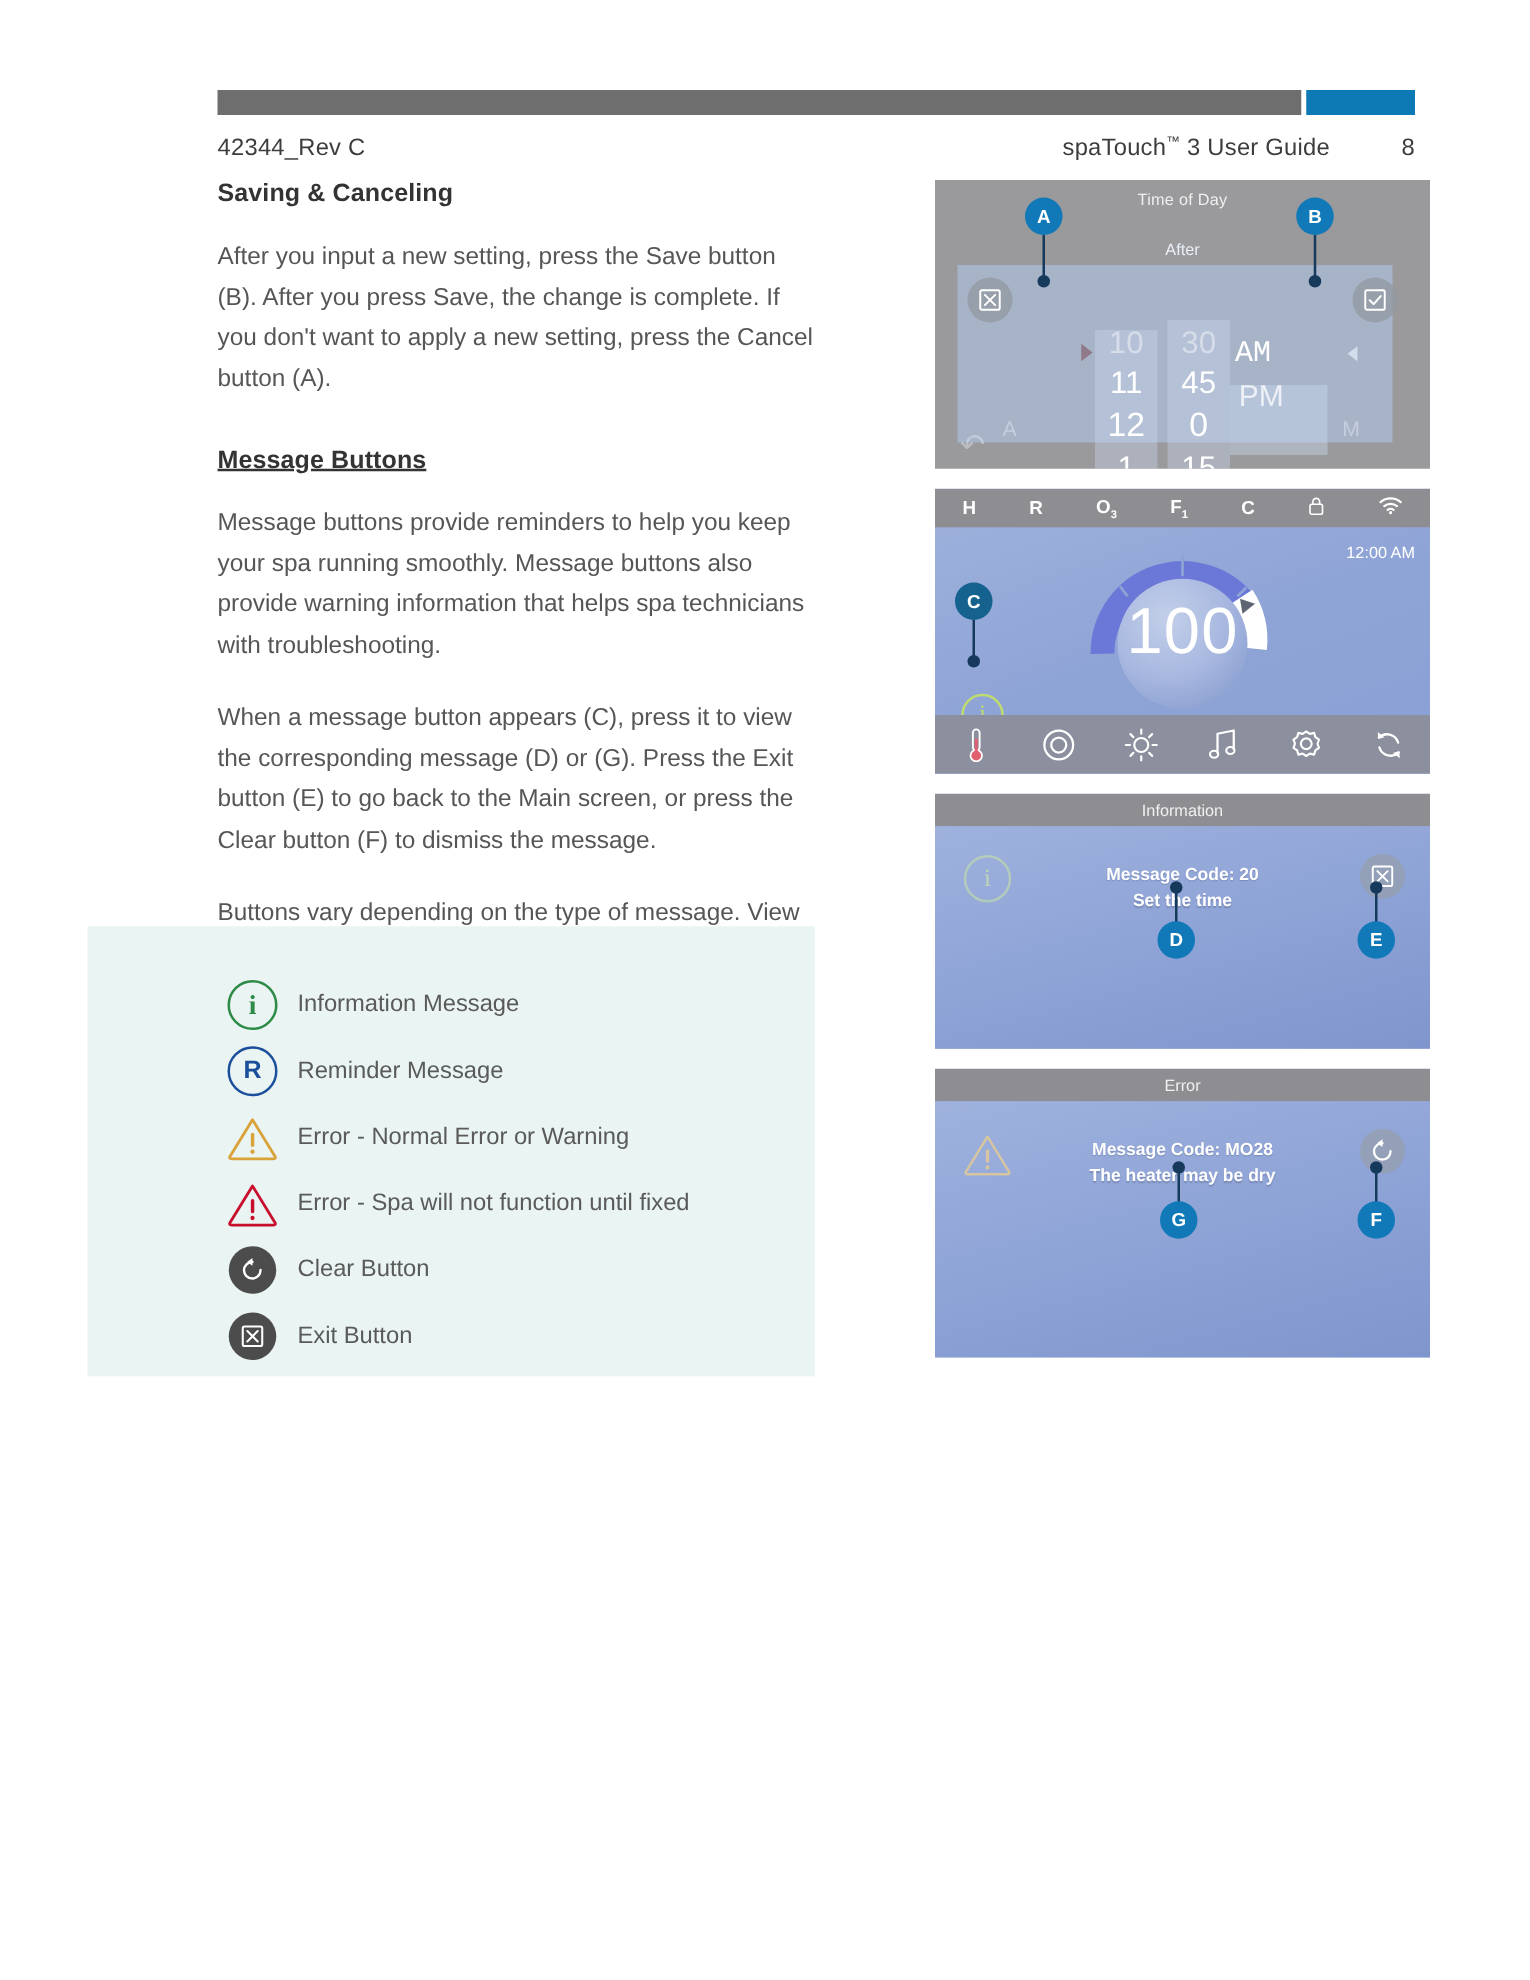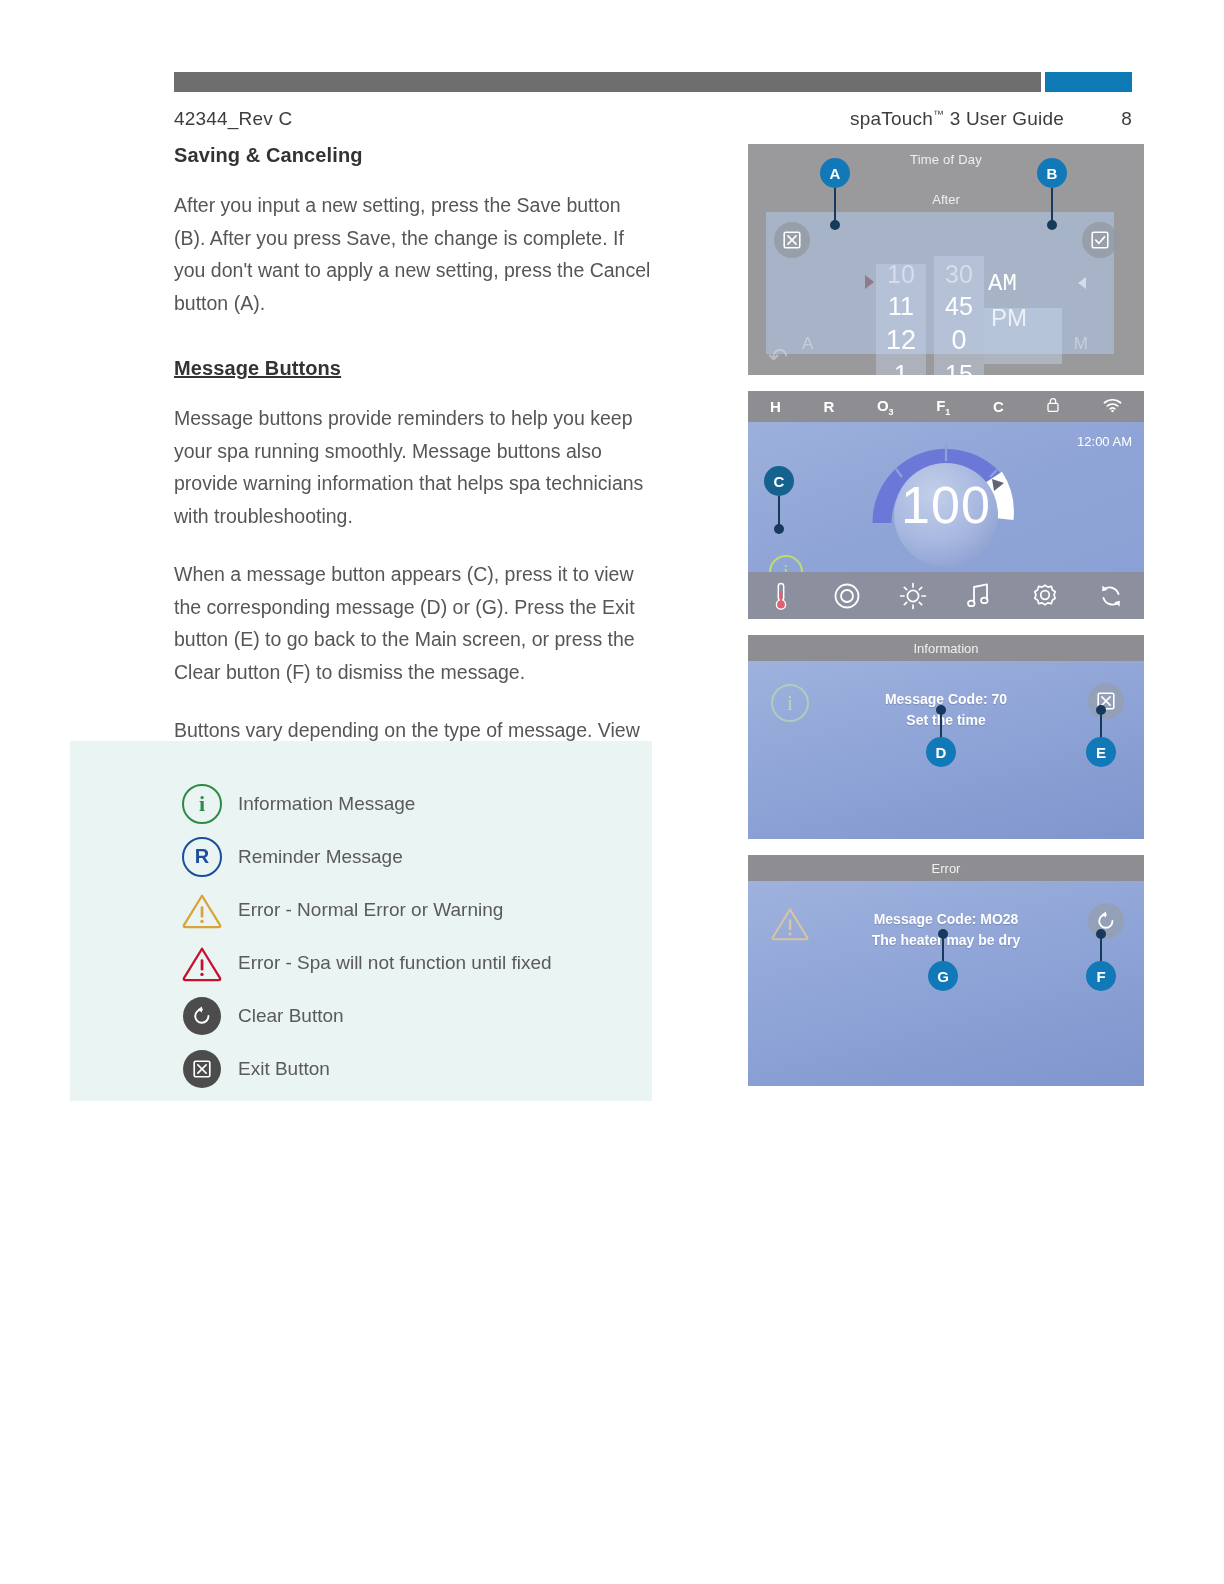--- a/index.html
+++ b/index.html
@@ -595,21 +595,21 @@
     </div>
   </div>
 
   <div class="shot shot-msg">
     <div class="msg-title">Information</div>
     <div class="msg-body">
       <div class="msg-side-ico">
         <div class="msg-ring">i</div>
       </div>
       <div class="msg-text">
-        <div>Message Code: 70</div>
+        <div>Message Code: 20</div>
         <div>Set the time</div>
       </div>
       <div class="msg-btn">
         <svg width="22" height="22" viewBox="0 0 24 24">
           <rect x="3.5" y="3.5" width="17" height="17" rx="1.6" fill="none" stroke="#ffffff" stroke-width="1.7"></rect>
           <path d="M7.5 7.5 L16.5 16.5 M16.5 7.5 L7.5 16.5" stroke="#ffffff" stroke-width="1.7" stroke-linecap="round"></path>
         </svg>
       </div>
 
       <div class="callout up" style="left:178px; top:44px; height:62px;">

